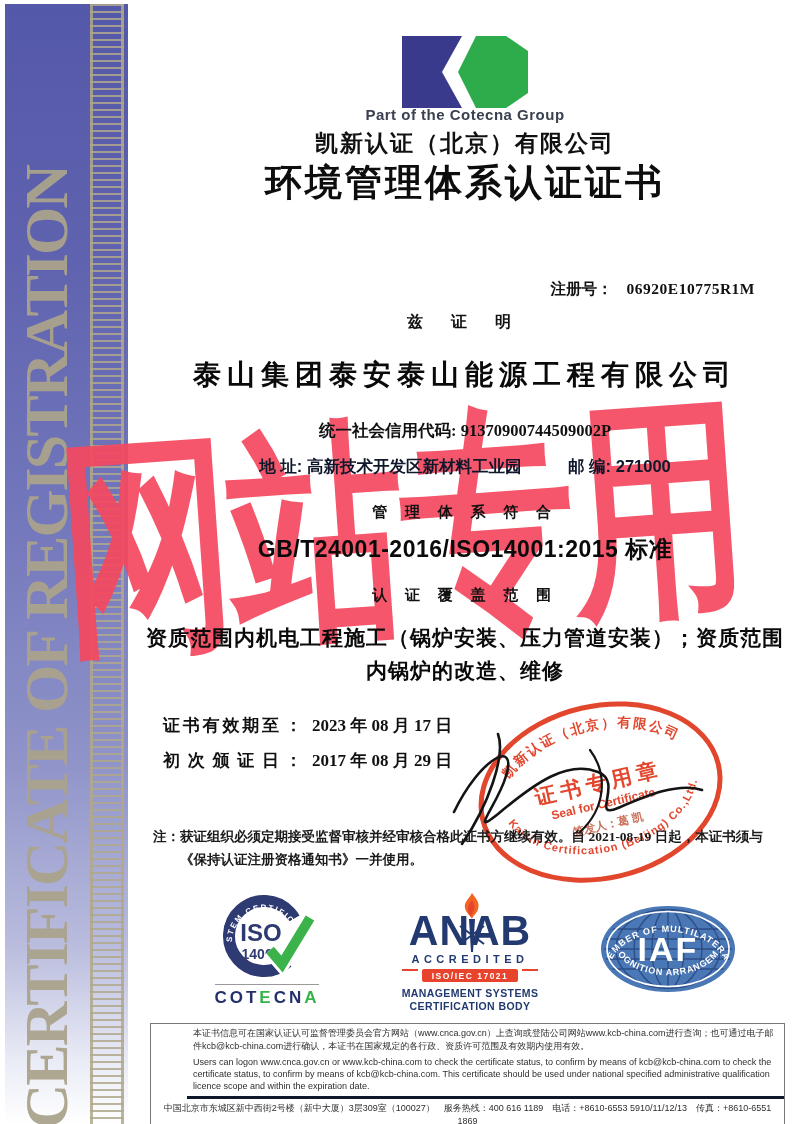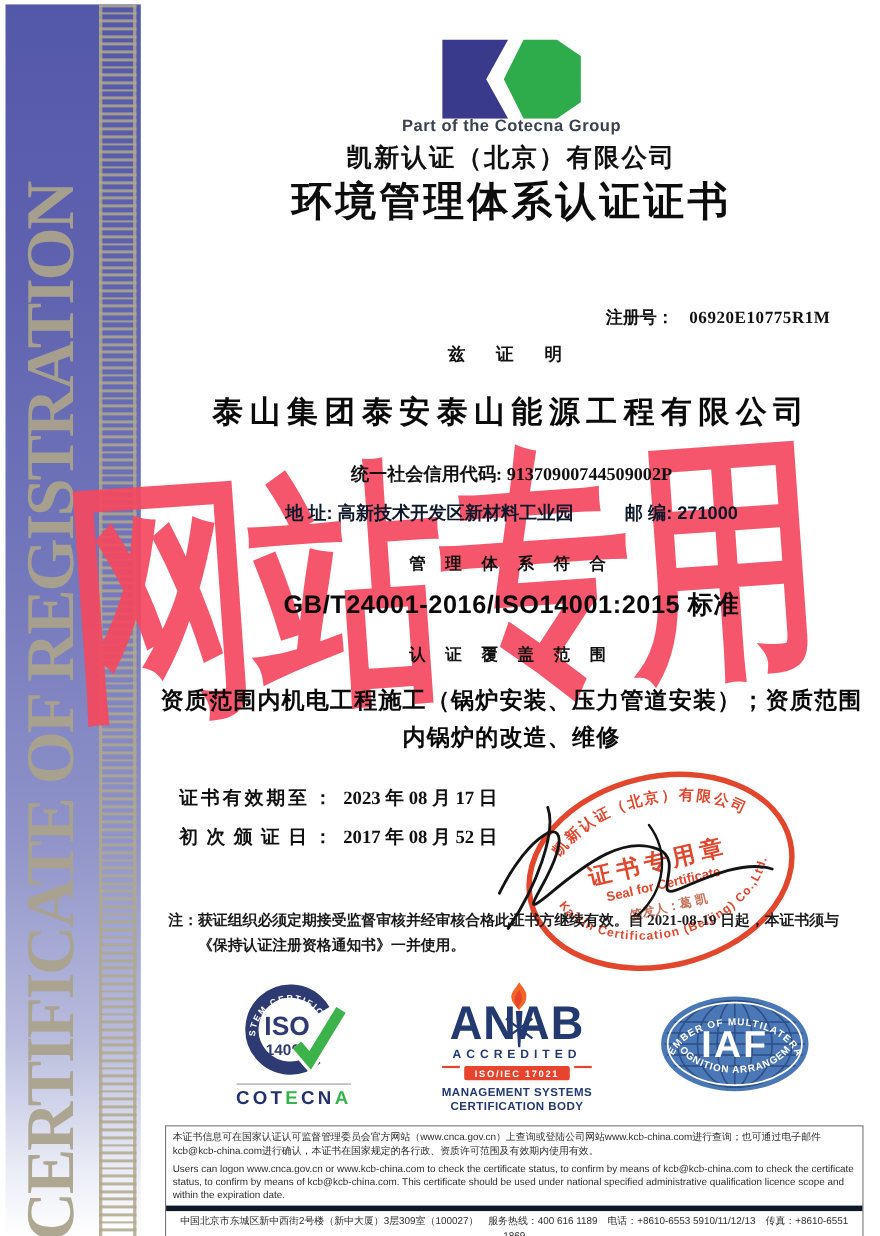--- a/index.html
+++ b/index.html
@@ -67,21 +67,21 @@
         letter-spacing:1px;transform:scaleY(1.05);}
   .anab-acc{font-size:11px;font-weight:bold;color:#223a70;letter-spacing:4.5px;margin-top:2px;}
   .anab-bar-row{display:flex;align-items:flex-start;justify-content:center;gap:4px;margin-top:4px;}
   .anab-line{height:2px;width:16px;background:#e8432d;}
   .anab-pill{background:#e8432d;color:#fff;font-size:8.5px;font-weight:bold;letter-spacing:1.5px;
         padding:1.5px 10px;border-radius:2px;}
   .anab-body{font-size:10.5px;font-weight:bold;color:#223a70;letter-spacing:0.4px;margin-top:5px;line-height:1.25;}
   .torch{position:absolute;left:69px;top:0px;}
   
   .footer{top:1023px;left:20px;width:633px;border:1px solid #777;color:#2e2e2e;background:#fff;}
-  .footer .r1{padding:3px 6px 3px;border-bottom:5px solid #0f172a;}
+  .footer .r1{padding:3px 6px 3px;border-bottom:3px solid #0f172a;margin-left:36px;}
   .footer .cn{font-size:9px;line-height:1.45;}
   .footer .en{font-size:9px;line-height:1.35;margin-top:3px;}
   .footer .r2{padding:3px 6px;text-align:center;}
   .footer .r2 .cn{line-height:1.5;}
   .stamp-issuer{opacity:.85;}
 </style>
 </head>
 <body>
 
 <div class="page">
@@ -156,21 +156,21 @@
     <div class="abs ctr conform-line">管 理 体 系 符 合</div>
     <div class="abs ctr standard-line">GB/T24001-2016/ISO14001:2015 标准</div>
     <div class="abs ctr scope-label">认 证 覆 盖 范 围</div>
     <div class="abs scope-text">资质范围内机电工程施工（锅炉安装、压力管道安装）；资质范围内锅炉的改造、维修</div>
 
     <div class="abs dates">
       <div class="row">
         <span class="dlabel">证书有效期至</span><span class="dsep">：</span><span>2023 年 08 月 17 日</span>
       </div>
       <div class="row">
-        <span class="dlabel">初 次 颁 证 日</span><span class="dsep">：</span><span>2017 年 08 月 52 日</span>
+        <span class="dlabel">初 次 颁 证 日</span><span class="dsep">：</span><span>2017 年 08 月 29 日</span>
       </div>
     </div>
 
     <div class="abs note">
       <span class="pfx">注：</span>
       <span>获证组织必须定期接受监督审核并经审核合格此证书方继续有效。自 2021-08-19 日起，本证书须与《保持认证注册资格通知书》一并使用。</span>
     </div>
 
     <div class="abs logos">
 

